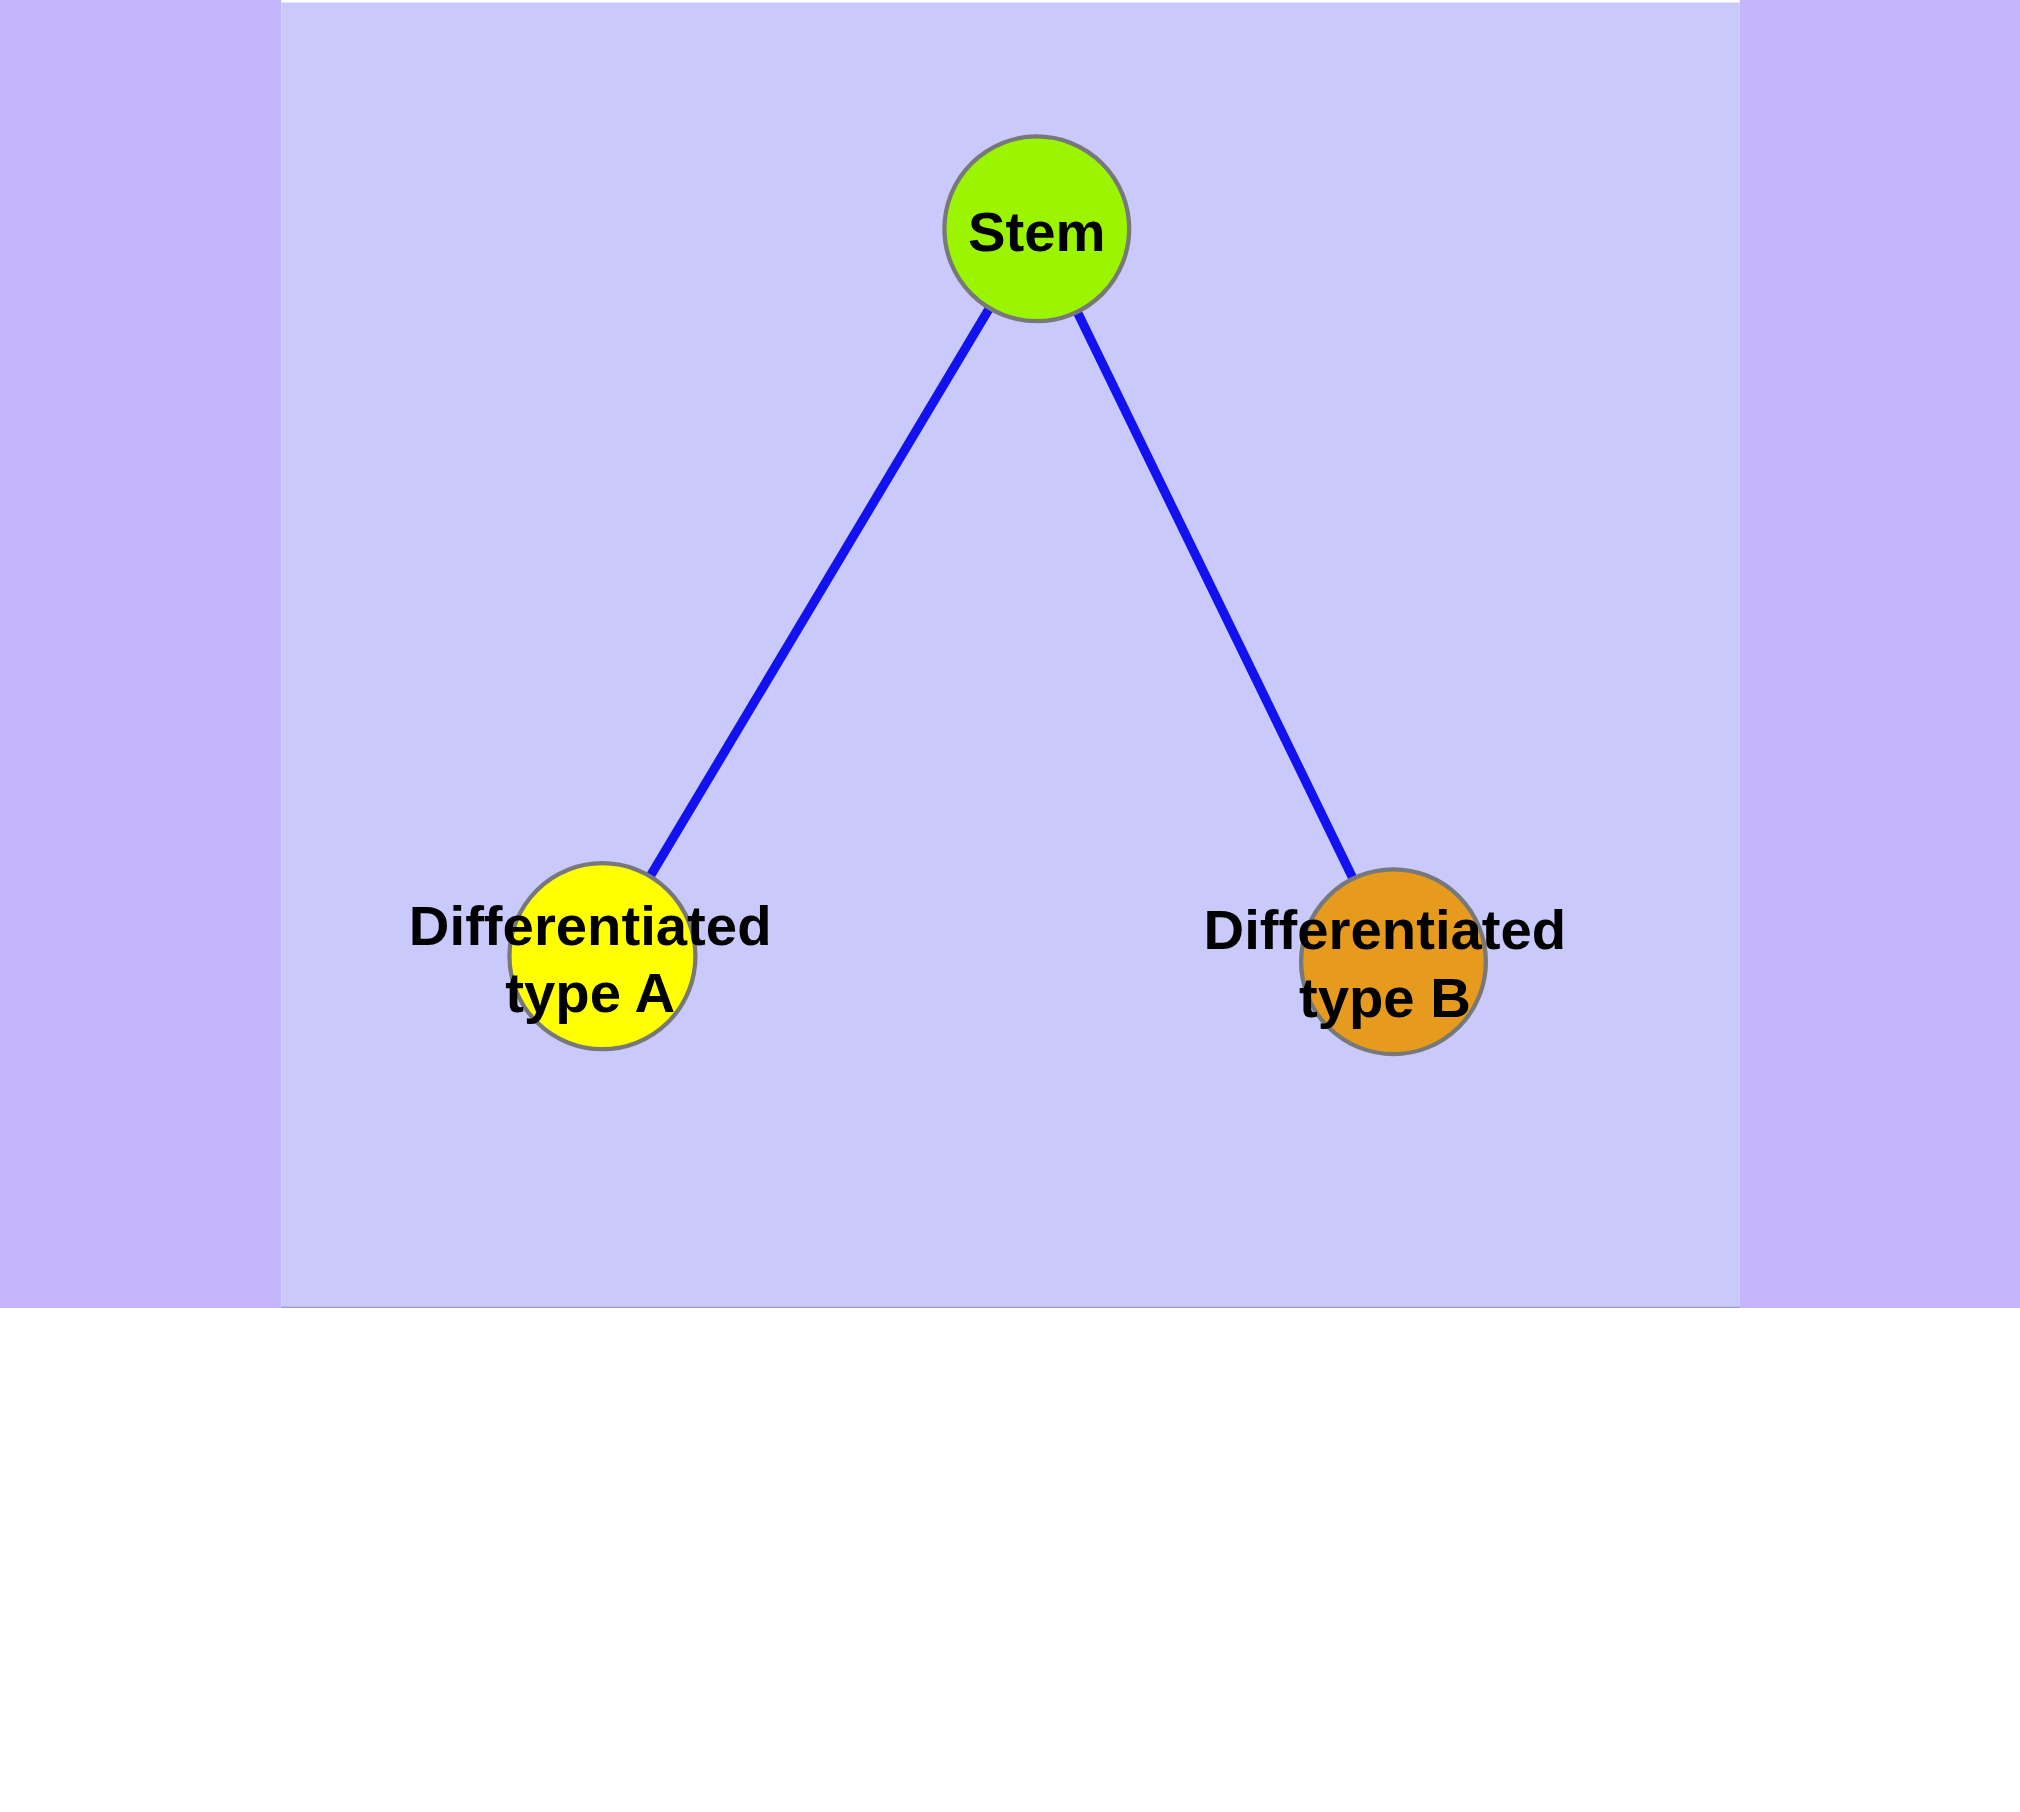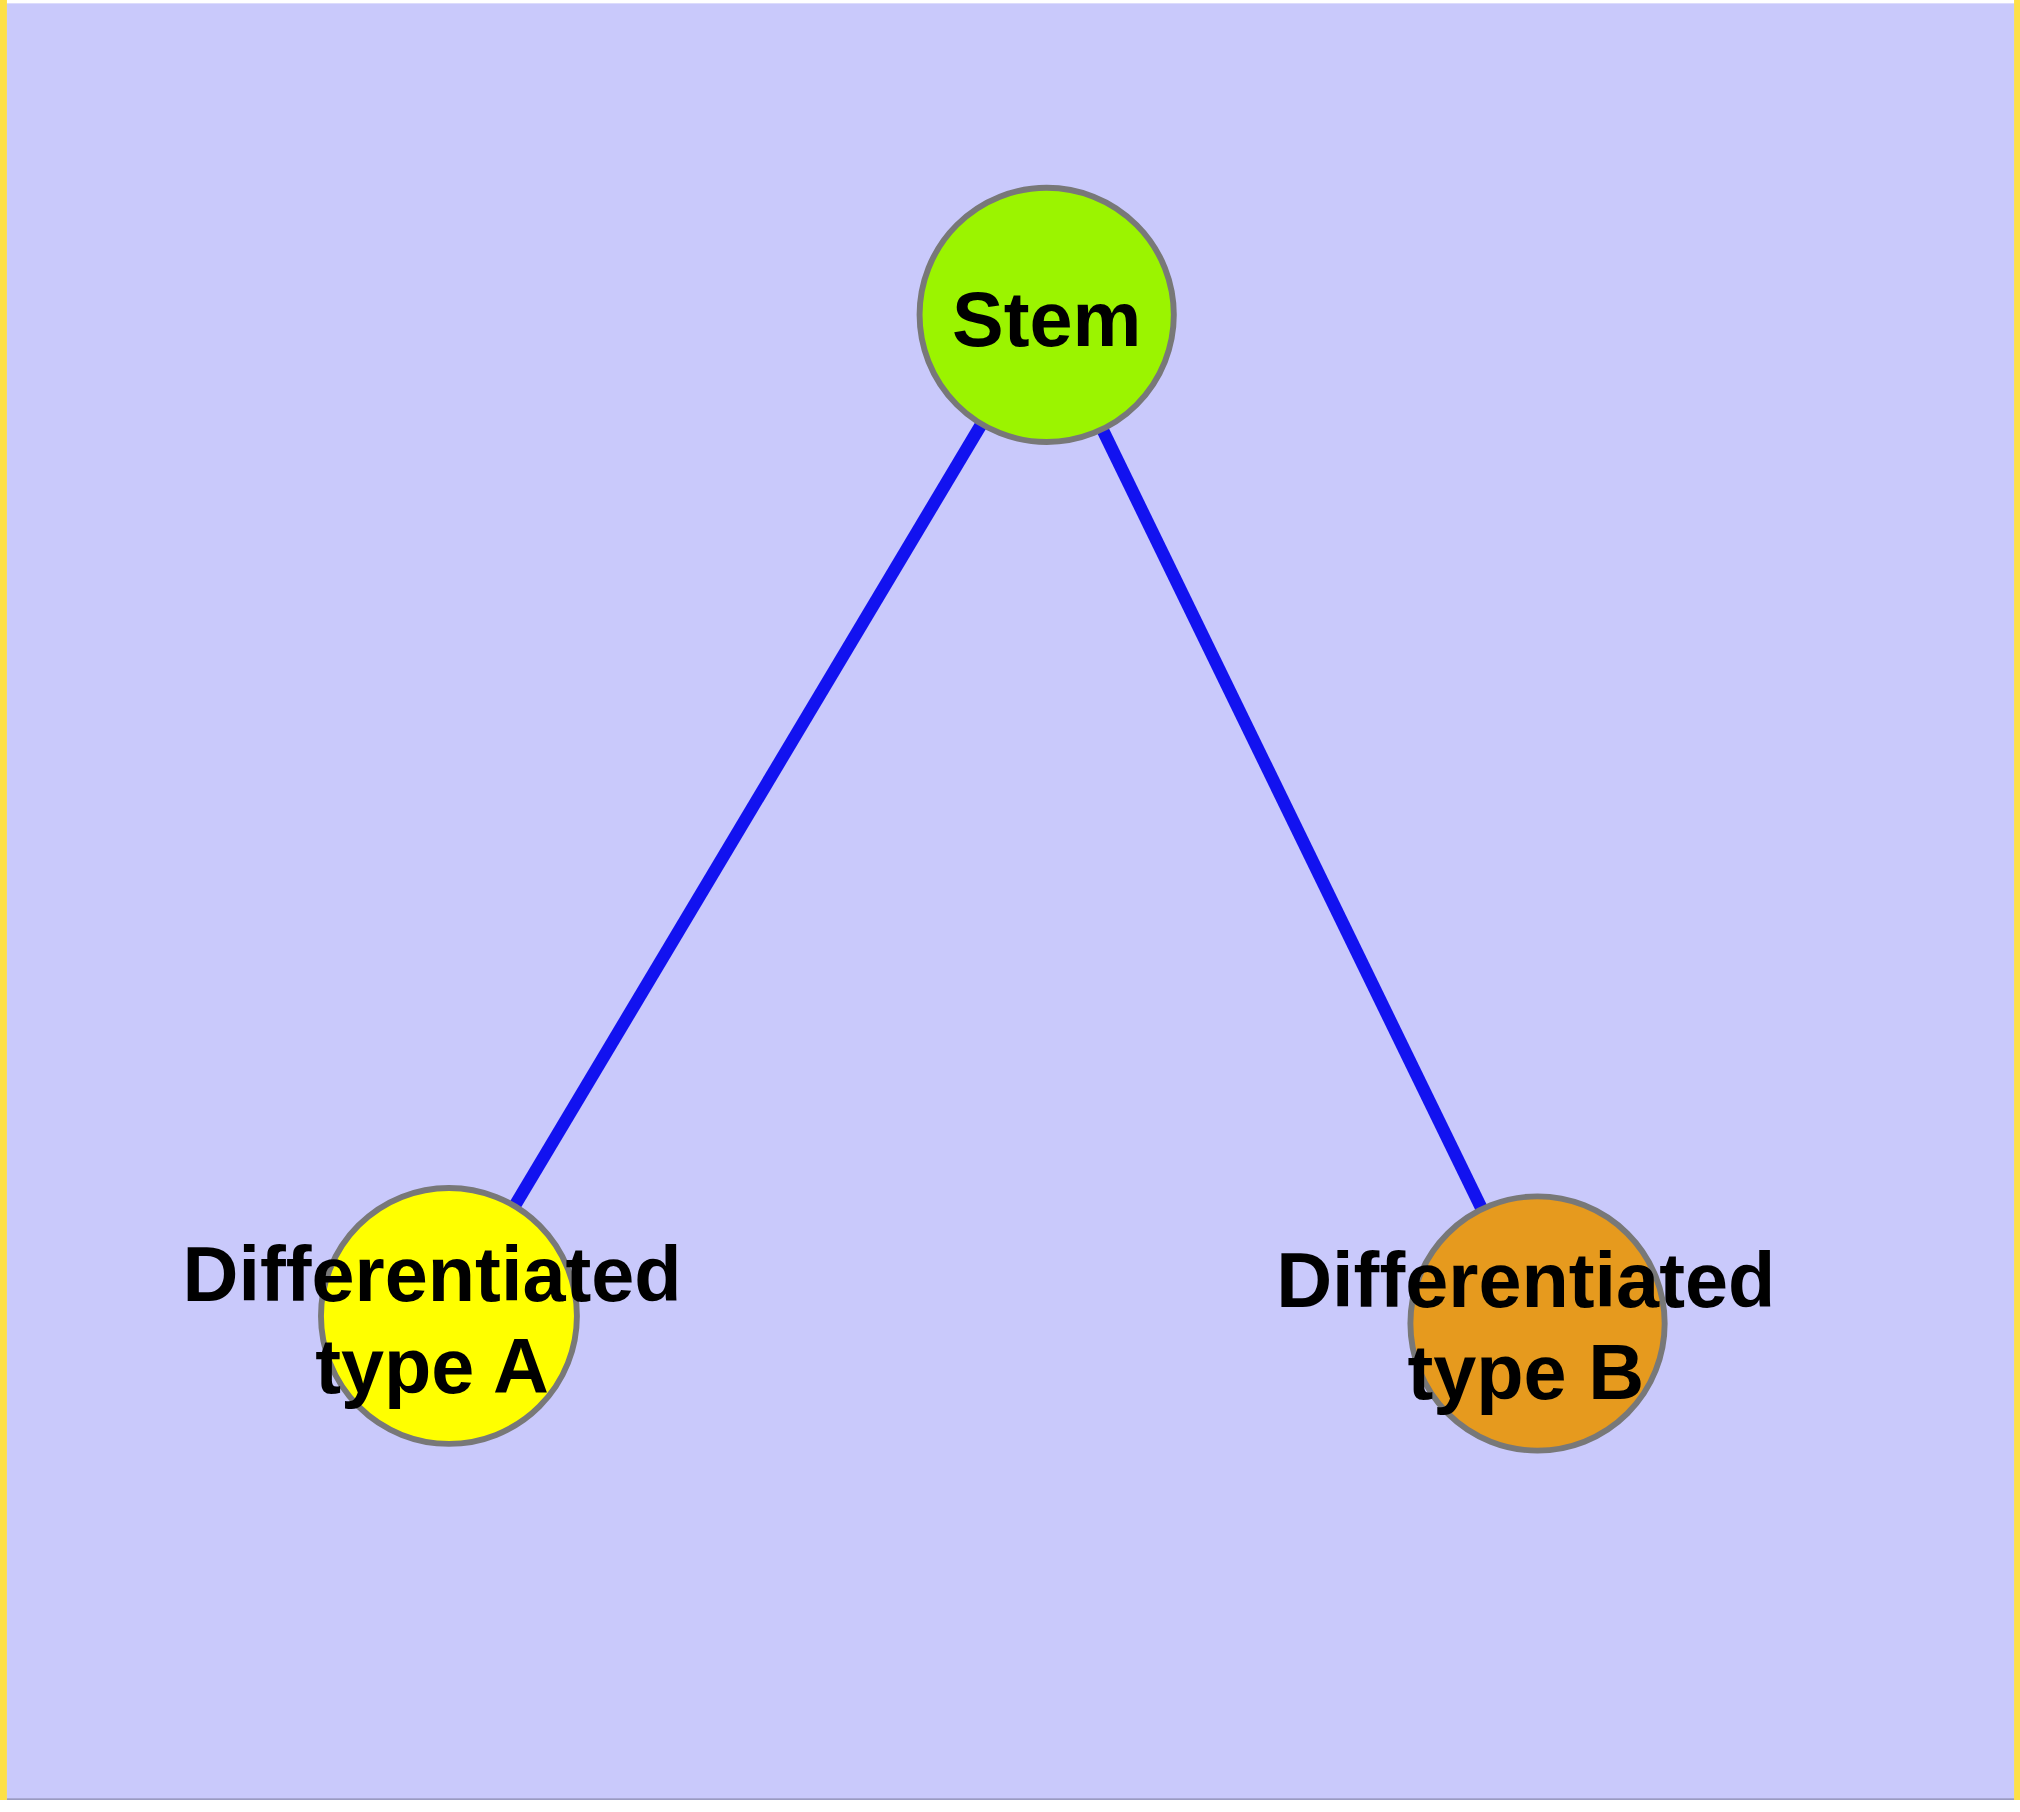--- a/index.html
+++ b/index.html
@@ -3,22 +3,22 @@
 <meta charset="utf-8">
 <style>
   html, body {
     margin: 0;
     padding: 0;
     background: #ffffff;
   }
   .stage {
     position: relative;
     width: 2021px;
-    height: 1800px;
-    background: #fde047;
+    height: 1308px;
+    background: #c4b5fd;
     overflow: hidden;
     font-family: "Liberation Sans", sans-serif;
   }
   .stage svg {
     position: absolute;
     left: 0;
     top: 0;
     width: 100%;
     height: 100%;
     display: block;

